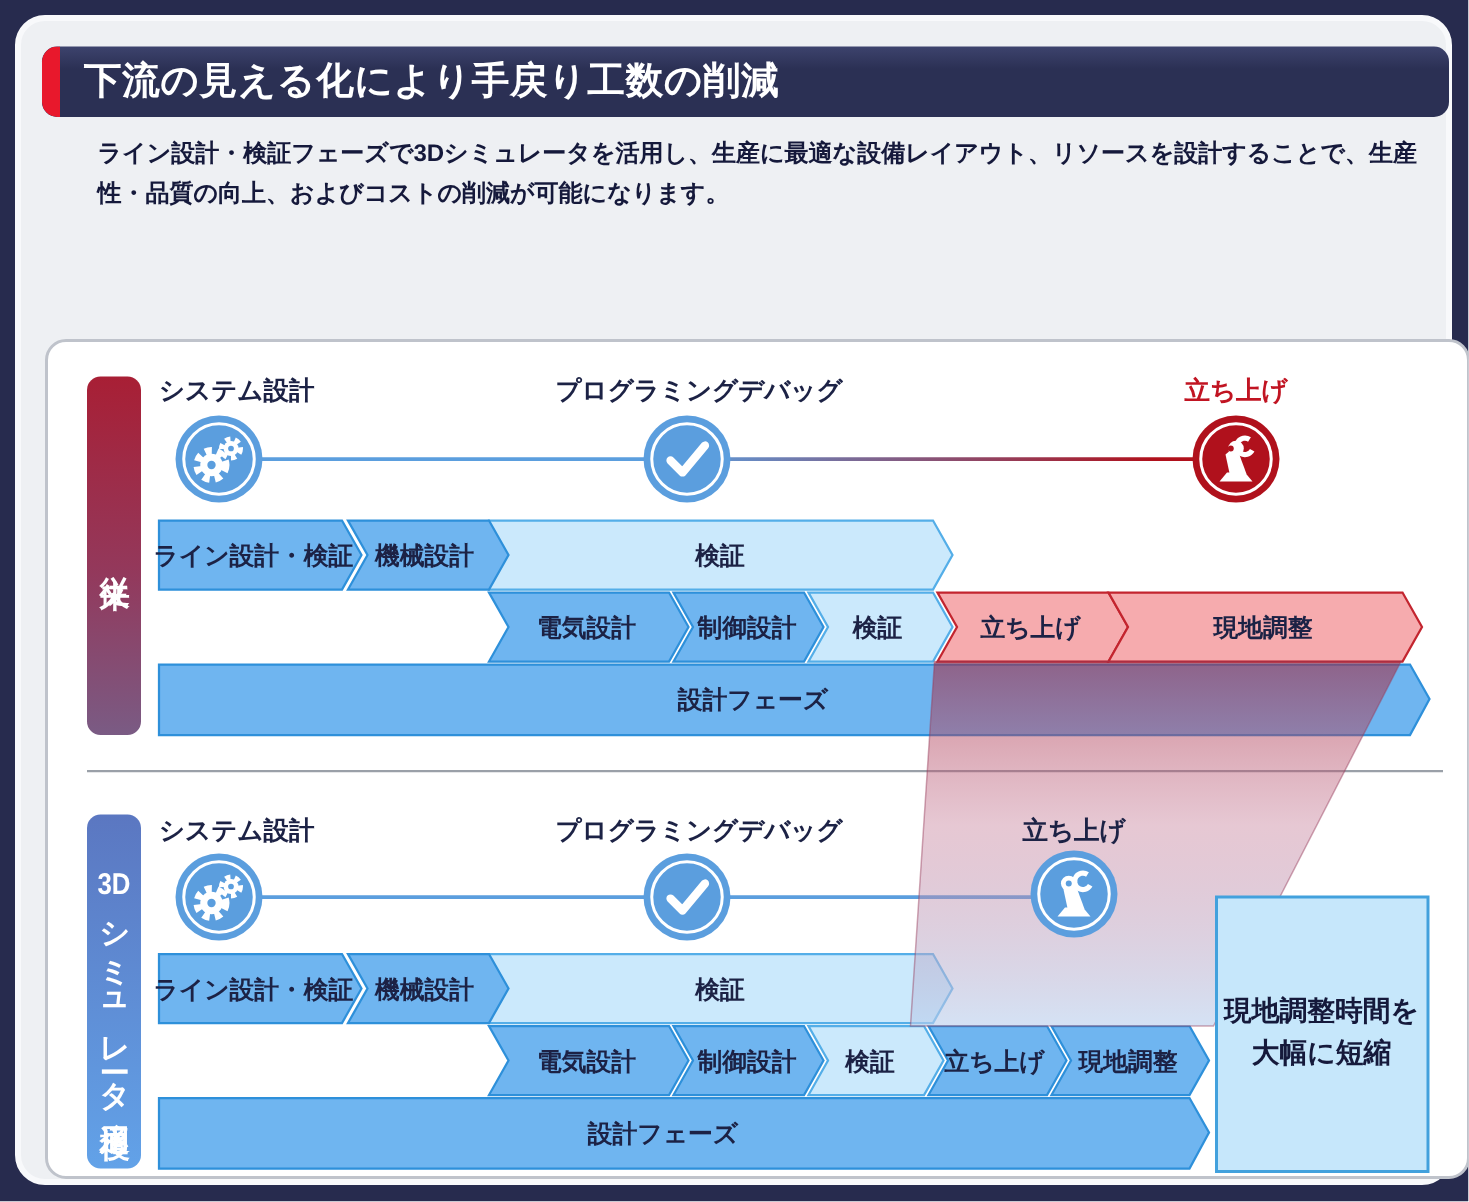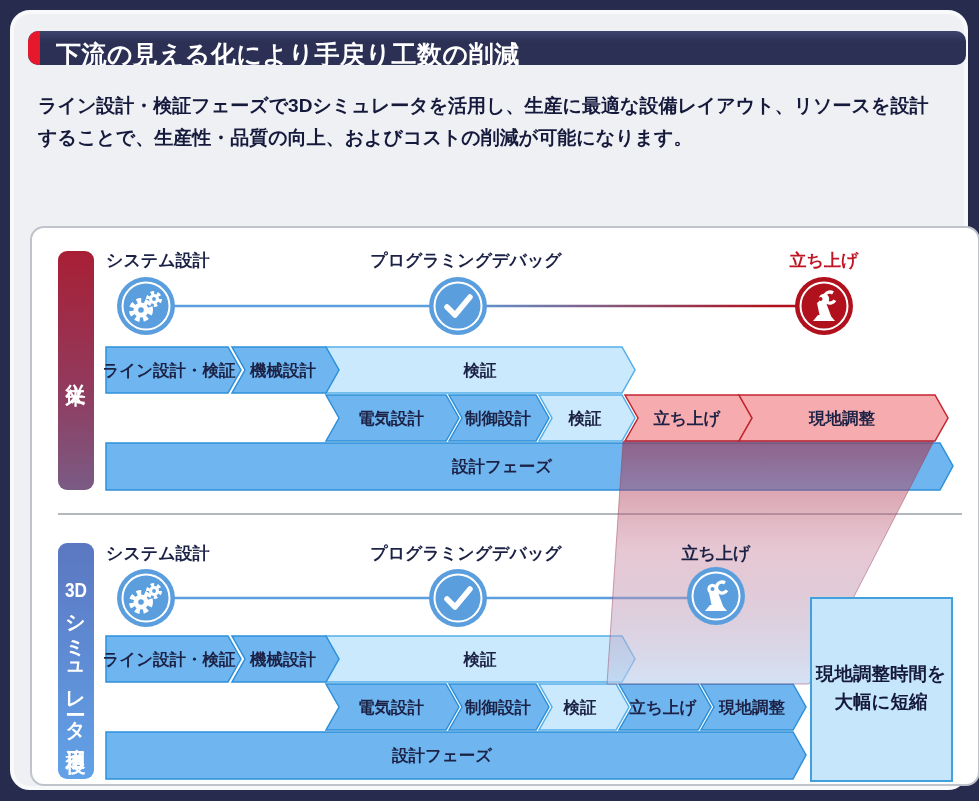--- a/index.html
+++ b/index.html
@@ -6,36 +6,36 @@
   body { font-family: "Liberation Sans", "DejaVu Sans", sans-serif; }
   #screen {
     position:relative; width:979px; height:801px;
     background:#272b4e; overflow:hidden;
   }
   .card {
     position:absolute; left:10px; top:10px; width:958px; height:780px;
     background:#eef0f3; border:4px solid #f8f9fb; border-radius:20px;
   }
   .titlebar {
-    position:absolute; left:14px; top:17px; width:938px; height:34px;
+    position:absolute; left:14px; top:17px; width:938px; height:47px;
     background:linear-gradient(180deg,#3d436d 0%, #2b3054 32%);
     border-radius:10px; overflow:hidden;text-align:right;
   }
   .title-accent {
     position:absolute; left:0; top:0; width:12px; height:100%;
     background:#e8182c; border-radius:10px 0 0 10px;
   }
   .title-text {
     position:absolute; left:28px; top:0; height:47px; line-height:47px;
     color:#ffffff; font-size:25px; font-weight:bold; letter-spacing:0.5px;
     white-space:nowrap;
   }
   .intro {
-    position:absolute; left:24px; top:76px; width:902px;
-    color:#15193b; font-size:19px; font-weight:bold; line-height:1.68;
+    position:absolute; left:51px; top:76px; width:902px;
+    color:#15193b; font-size:16px; font-weight:bold; line-height:1.68;
   }
   .panel {
     position:absolute; left:16px; top:212px; width:950px; height:560px;
     background:#ffffff; border:2px solid #bfc3cb; border-radius:14px;
   }
   .lane-bar {
     position:absolute; width:36px; border-radius:9px;
     display:flex; align-items:center; justify-content:center;
   }
   .lane-bar-1 { left:26px; top:23px;  height:239px;

